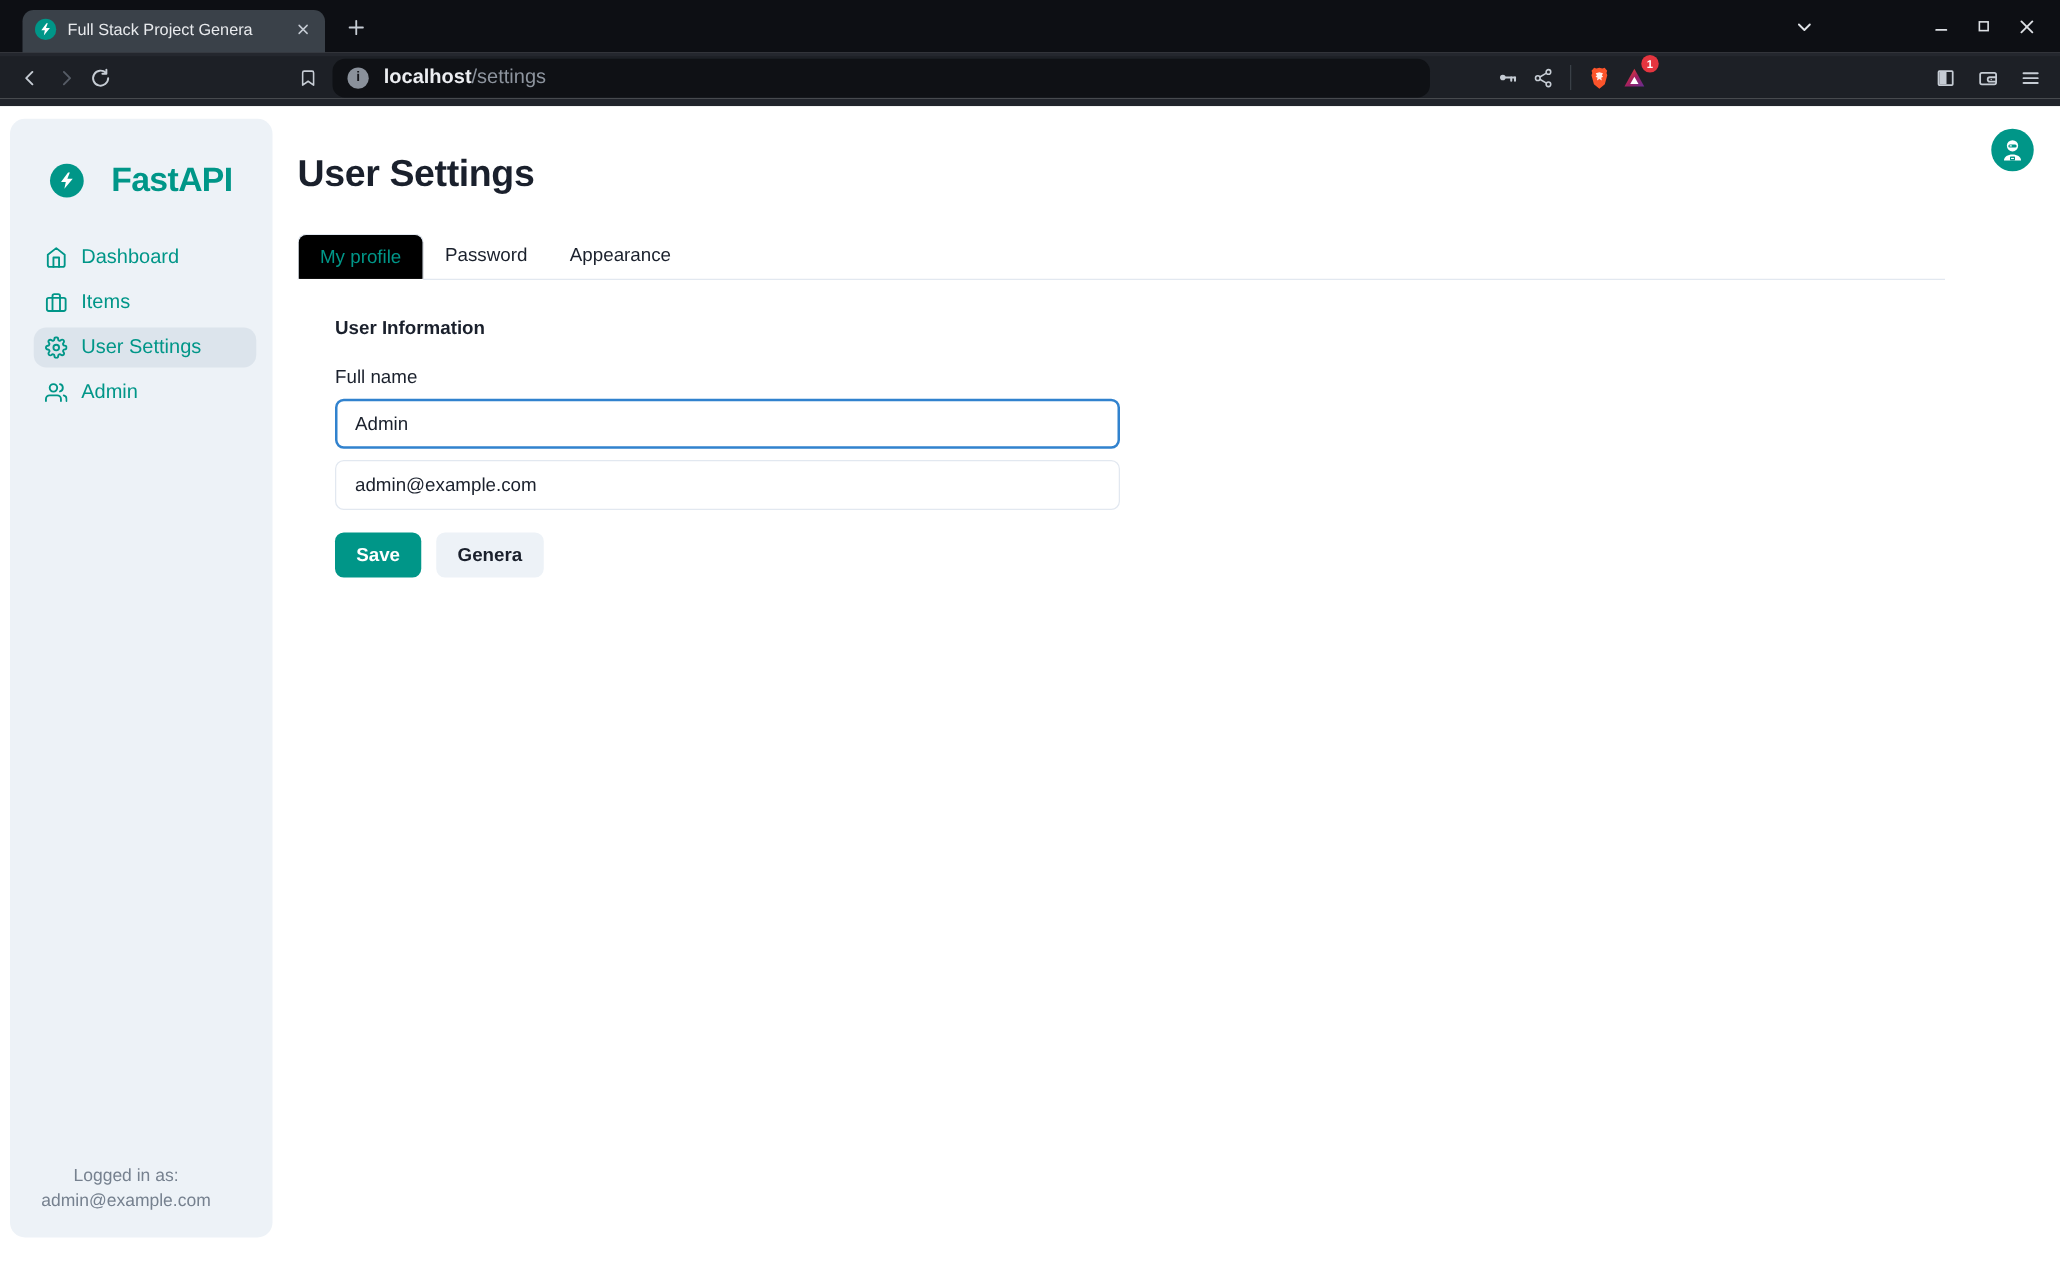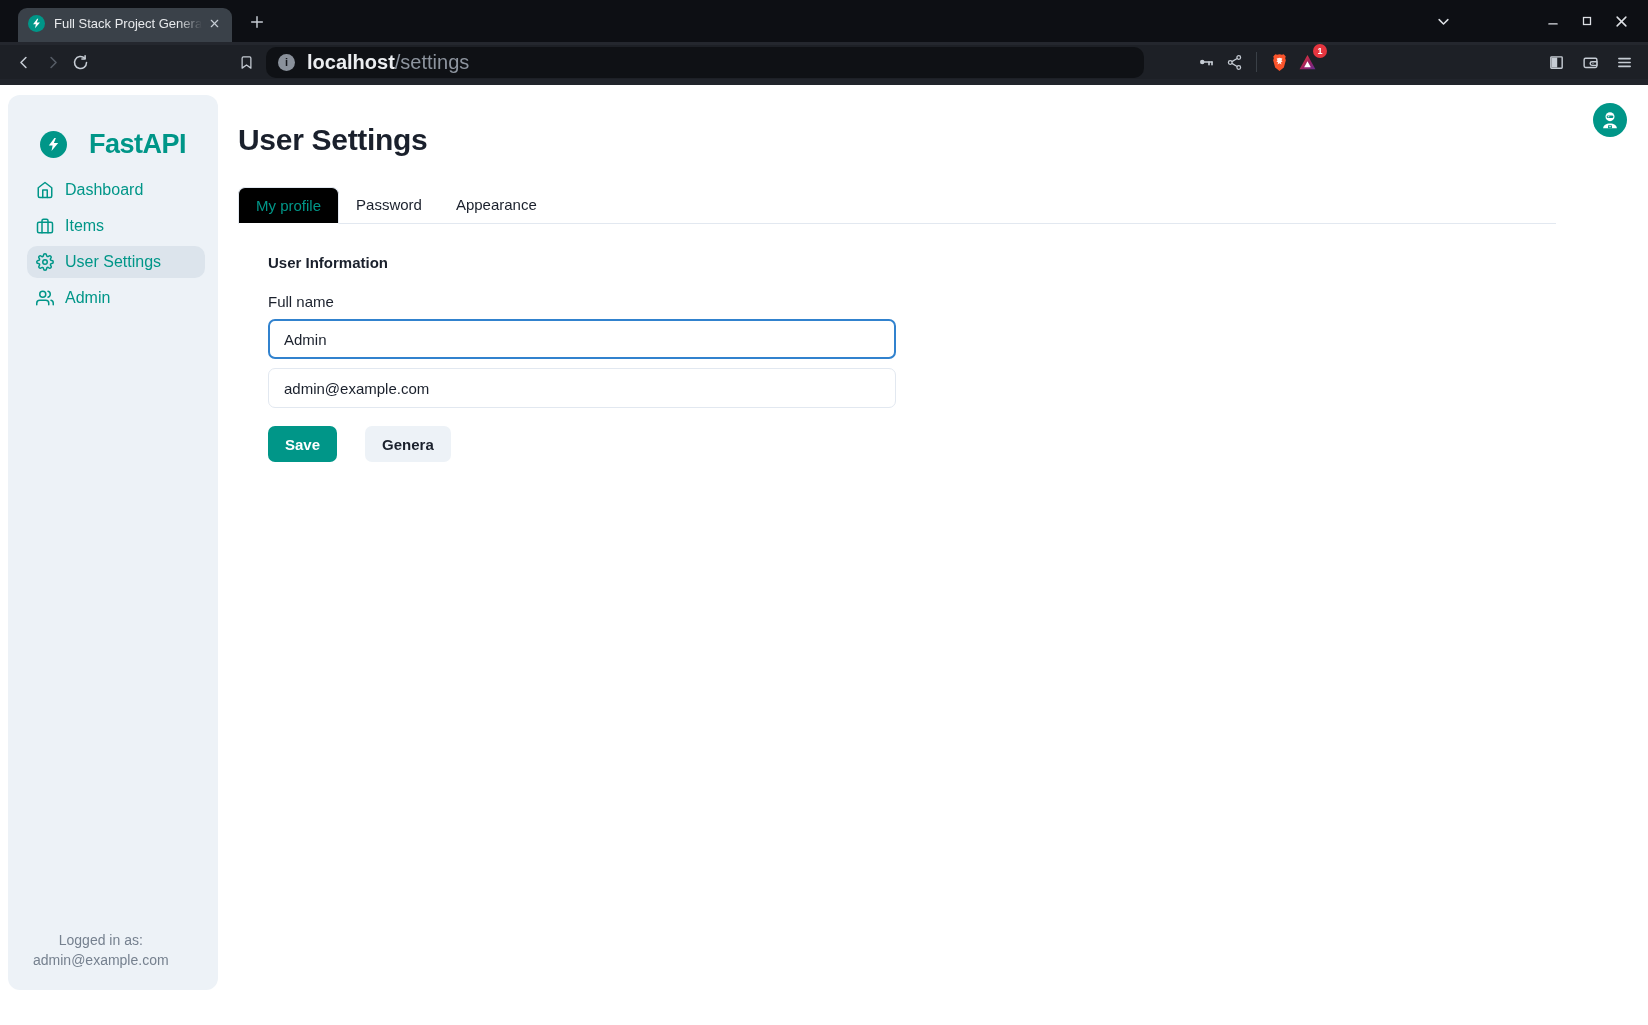--- a/index.html
+++ b/index.html
@@ -6,21 +6,21 @@
   html,body { width:1648px; height:1025px; }
   body {
     font-family: "Liberation Sans", sans-serif;
     background:#ffffff; overflow:hidden; position:relative;
   }
   svg { display:block; }
 
   
   .tabbar { height:42px; background:#0d0f14; display:flex; align-items:flex-end; position:relative; }
   .btab {
-    margin-left:18px; height:34px; width:214px; background:#3a4149;
+    margin-left:18px; height:34px; width:242px; background:#3a4149;
     border-radius:9px 9px 0 0; display:flex; align-items:center; padding:0 9px 4px 10px;
   }
   .favicon { width:17px; height:17px; border-radius:50%; background:#009688;
     display:flex; align-items:center; justify-content:center; flex:none; }
   .btab-title { flex:1; margin-left:9px; font-size:13px; color:#e8eaed; white-space:nowrap;
     overflow:hidden; -webkit-mask-image:linear-gradient(90deg,#000 82%,transparent 98%);
     mask-image:linear-gradient(90deg,#000 82%,transparent 98%); }
   .btab-close { color:#c6ccd4; flex:none; display:flex; align-items:center; justify-content:center;
     width:18px; height:18px; border-radius:4px; }
   .newtab { margin-left:12px; margin-bottom:7px; color:#c6ccd4; width:26px; height:26px;
@@ -32,41 +32,41 @@
 
   .toolbar { height:37px; background:#1d2026; border-top:3px solid #24272e;
     display:flex; align-items:center; padding:0 10px; color:#c6ccd4; }
   .tbtn { width:28px; height:28px; display:flex; align-items:center; justify-content:center; border-radius:6px; flex:none; }
   .tbtn.disabled { color:#565c66; }
   .bookmark-btn { margin-left:138px; }
   .urlbar { margin-left:6px; width:878px; height:31px; background:#0f1115; border-radius:10px;
     display:flex; align-items:center; padding:0 12px; flex:none; }
   .info-badge { width:17px; height:17px; border-radius:50%; background:#8a919b; color:#15171c;
     font-size:11px; font-weight:700; display:flex; align-items:center; justify-content:center; flex:none; }
-  .url-text { margin-left:12px; font-size:20px; }
+  .url-text { margin-left:12px; font-size:16px; }
   .url-host { color:#eceef1; font-weight:700; }
   .url-path { color:#8d949e; }
   .toolbar .sep { width:1px; height:20px; background:#3a4047; margin:0 8px; flex:none; }
   .ticon { position:relative; }
   .badge { position:absolute; top:-4px; right:-6px; min-width:14px; height:14px; border-radius:7px;
     background:#e5353f; color:#fff; font-size:9px; font-weight:700;
     display:flex; align-items:center; justify-content:center; padding:0 3px; }
   .right-tools { margin-left:auto; display:flex; align-items:center; }
   .chrome-strip { height:6px; background:#21242b; }
 
   
   .page { position:absolute; top:85px; left:0; right:0; bottom:0; background:#fff; }
 
   .sidebar { position:absolute; left:8px; top:10px; width:210px; height:895px;
     background:#edf2f7; border-radius:12px; }
   .logo-row { margin-top:34px; display:flex; align-items:center; justify-content:center; gap:22px; }
   .logo-mark { width:27px; height:27px; border-radius:50%; background:#009688;
     display:flex; align-items:center; justify-content:center; }
   .logo-text { font-size:27px; font-weight:700; color:#009688; letter-spacing:-0.5px; }
-  .nav { margin-top:14px; display:flex; flex-direction:column; }
+  .nav { margin-top:30px; display:flex; flex-direction:column; }
   .nav-item { display:flex; align-items:center; gap:11px; color:#009688; font-size:16px;
     margin:0 13px 4px 19px; padding:7px 9px; border-radius:10px; }
   .nav-item.active { background:#dce4ec; }
   .nav-item .nicon { flex:none; display:flex; }
   .side-footer { position:absolute; left:25px; bottom:20px; font-size:14px; color:#76818f; line-height:20px;text-align:center; }
 
   .avatar-btn { position:absolute; top:18px; right:21px; width:34px; height:34px; border-radius:50%;
     background:#009688; border:none; display:flex; align-items:center; justify-content:center; cursor:pointer; }
 
   .main { position:absolute; left:238px; top:0; right:92px; }
@@ -76,21 +76,21 @@
   .tab-item.active { color:#009688; background:#000000; border:1px solid #e2e8f0; border-bottom:1px solid #fff;
     border-radius:7px 7px 0 0; margin-bottom:-1px; }
 
   .form-area { padding-left:30px; }
   .section-title { margin-top:30px; font-size:15px; font-weight:700; color:#1a202c; }
   .field-label { margin-top:22px; font-size:15px; color:#1a202c; }
   .text-input { margin-top:9px; width:628px; height:40px; border-radius:7px; font-size:15px;
     padding:0 15px; color:#1a202c; background:#fff; border:1px solid #e2e8f0; outline:none;
     font-family:"Liberation Sans", sans-serif; display:block; }
   .text-input.focused { border:2px solid #3182ce; padding:0 14px; }
-  .btn-row { margin-top:18px; display:flex; gap:28px; }
+  .btn-row { margin-top:18px; display:flex; gap:12px; }
   .btn { height:36px; border:none; border-radius:7px; font-size:15px; font-weight:700;
     padding:0 17px; cursor:pointer; font-family:"Liberation Sans", sans-serif; }
   .btn.primary { background:#009688; color:#ffffff; }
   .btn.secondary { background:#edf2f7; color:#1a202c; }
 </style>
 </head>
 <body>
 
 <div class="tabbar">
   <div class="btab">

